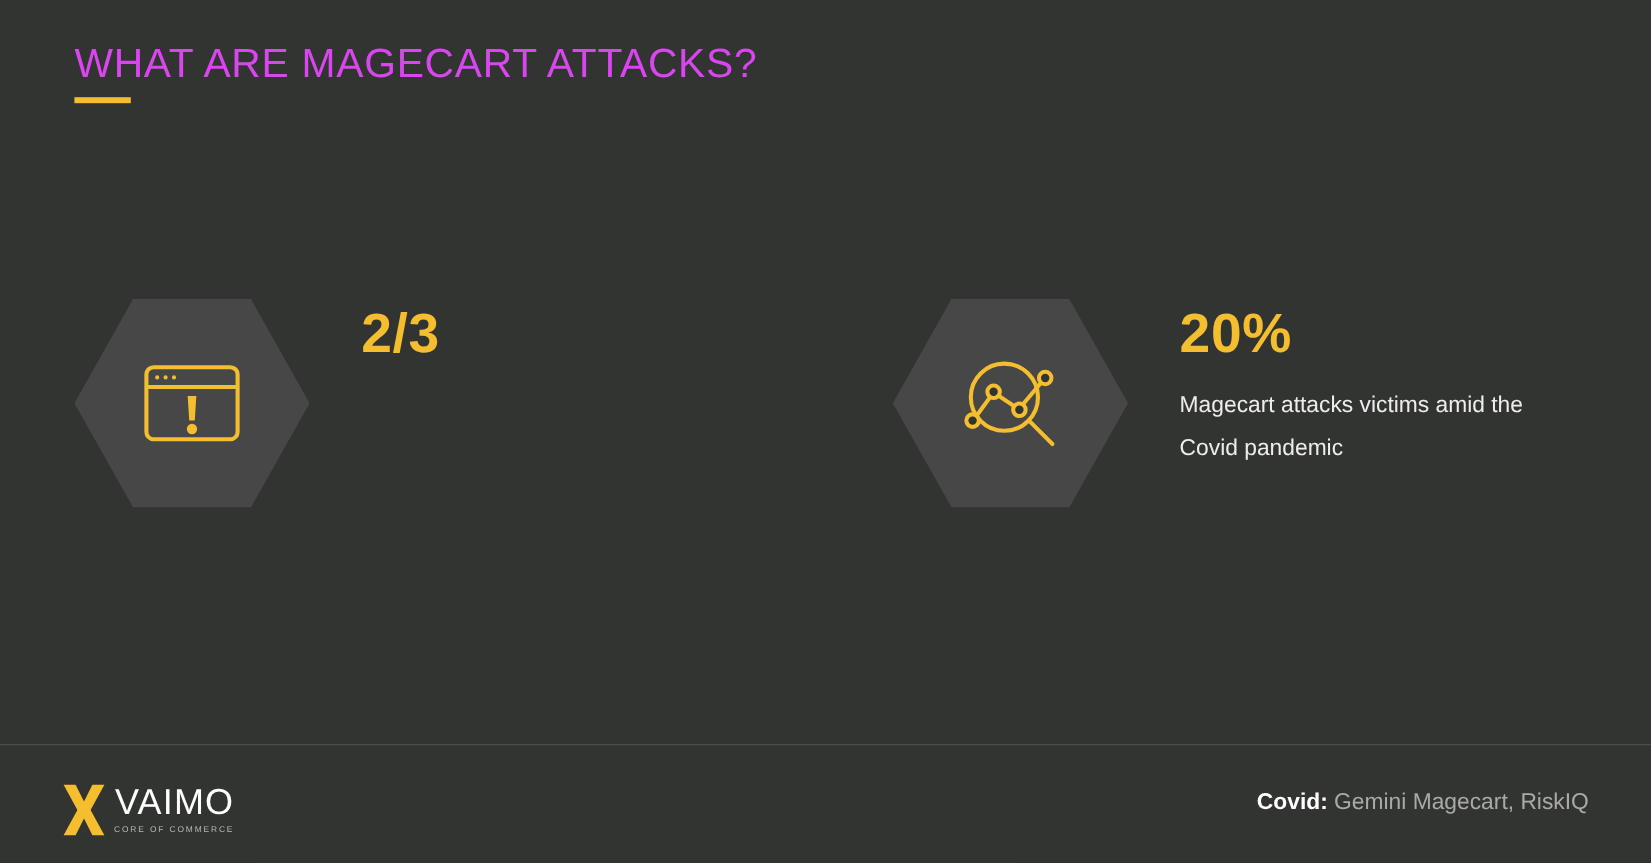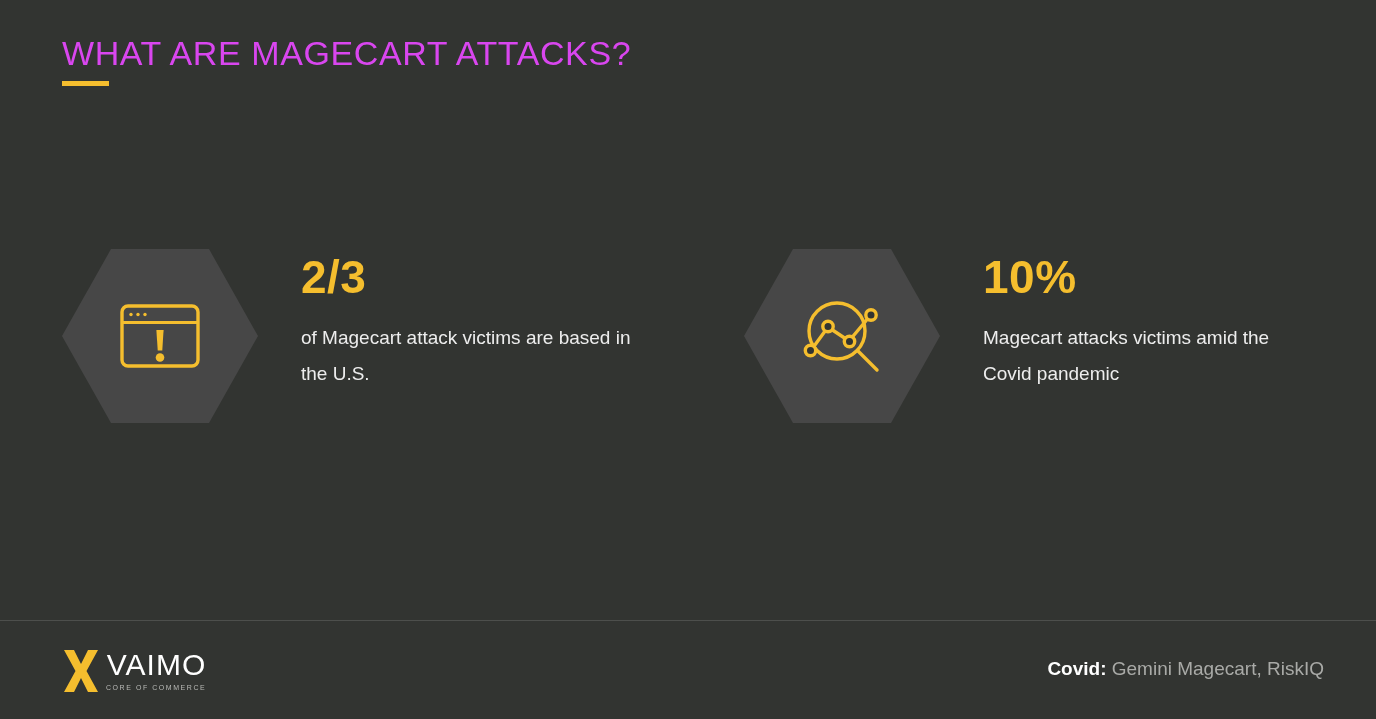--- a/index.html
+++ b/index.html
@@ -108,24 +108,24 @@
   .footer {
     position: absolute;
     left: 0;
     top: 621px;
     width: 1376px;
     height: 98px;
   }
 
   .logo {
     position: absolute;
-    left: 62px;
+    left: 51px;
     top: 24px;
     display: flex;
-    align-items: center;
+    align-items: flex-end;
     height: 52px;
   }
   .logo-mark {
     width: 38px;
     height: 44px;
     flex: none;
   }
   .logo-words {
     margin-left: 6px;
     display: flex;
@@ -184,21 +184,20 @@
           <line x1="14" y1="38.5" x2="90" y2="38.5" stroke="#f5be2e" stroke-width="3.2"></line>
           <circle cx="23" cy="30.5" r="1.7" fill="#f5be2e"></circle>
           <circle cx="30" cy="30.5" r="1.7" fill="#f5be2e"></circle>
           <circle cx="37" cy="30.5" r="1.7" fill="#f5be2e"></circle>
           <path d="M48.4 46 L55.6 46 L54.3 66.5 L49.7 66.5 Z" fill="#f5be2e"></path>
           <circle cx="52" cy="73.5" r="4.3" fill="#f5be2e"></circle>
         </svg>
       </div>
       <div class="stat-text">
         <div class="stat-number">2/3</div>
-        <div class="stat-desc">of Magecart attack victims are based in the U.S.</div>
       </div>
     </div>
 
     <div class="stat stat-b">
       <div class="hex">
         <div class="hex-shape"></div>
         <svg class="hex-icon" viewBox="0 0 104 104">
           <g fill="none" stroke="#f5be2e" stroke-width="3.4" stroke-linecap="round" stroke-linejoin="round">
             <circle cx="47" cy="47" r="28"></circle>
             <line x1="67.5" y1="66.5" x2="87" y2="86"></line>
@@ -206,21 +205,21 @@
           </g>
           <g fill="#323431" stroke="#f5be2e" stroke-width="3.4">
             <circle cx="20.5" cy="66.5" r="5.2"></circle>
             <circle cx="38" cy="42.5" r="5.2"></circle>
             <circle cx="59.5" cy="57.5" r="5.2"></circle>
             <circle cx="81" cy="31" r="5.2"></circle>
           </g>
         </svg>
       </div>
       <div class="stat-text">
-        <div class="stat-number">10%</div>
+        <div class="stat-number">20%</div>
         <div class="stat-desc">Magecart attacks victims amid the Covid pandemic</div>
       </div>
     </div>
 
   </div>
 
   <div class="divider"></div>
   <div class="footer">
 
     <div class="logo">

